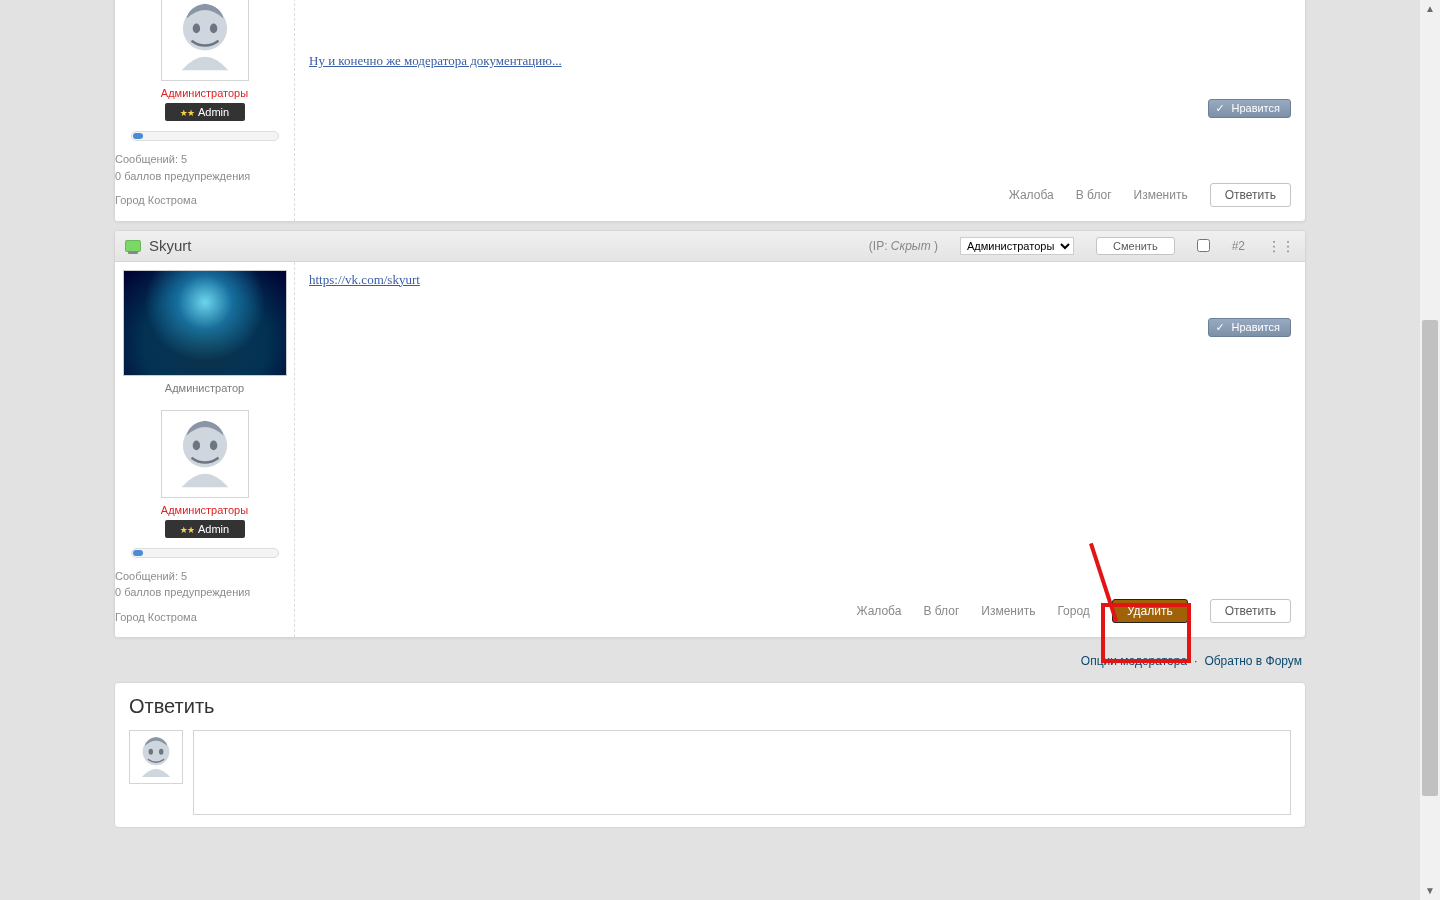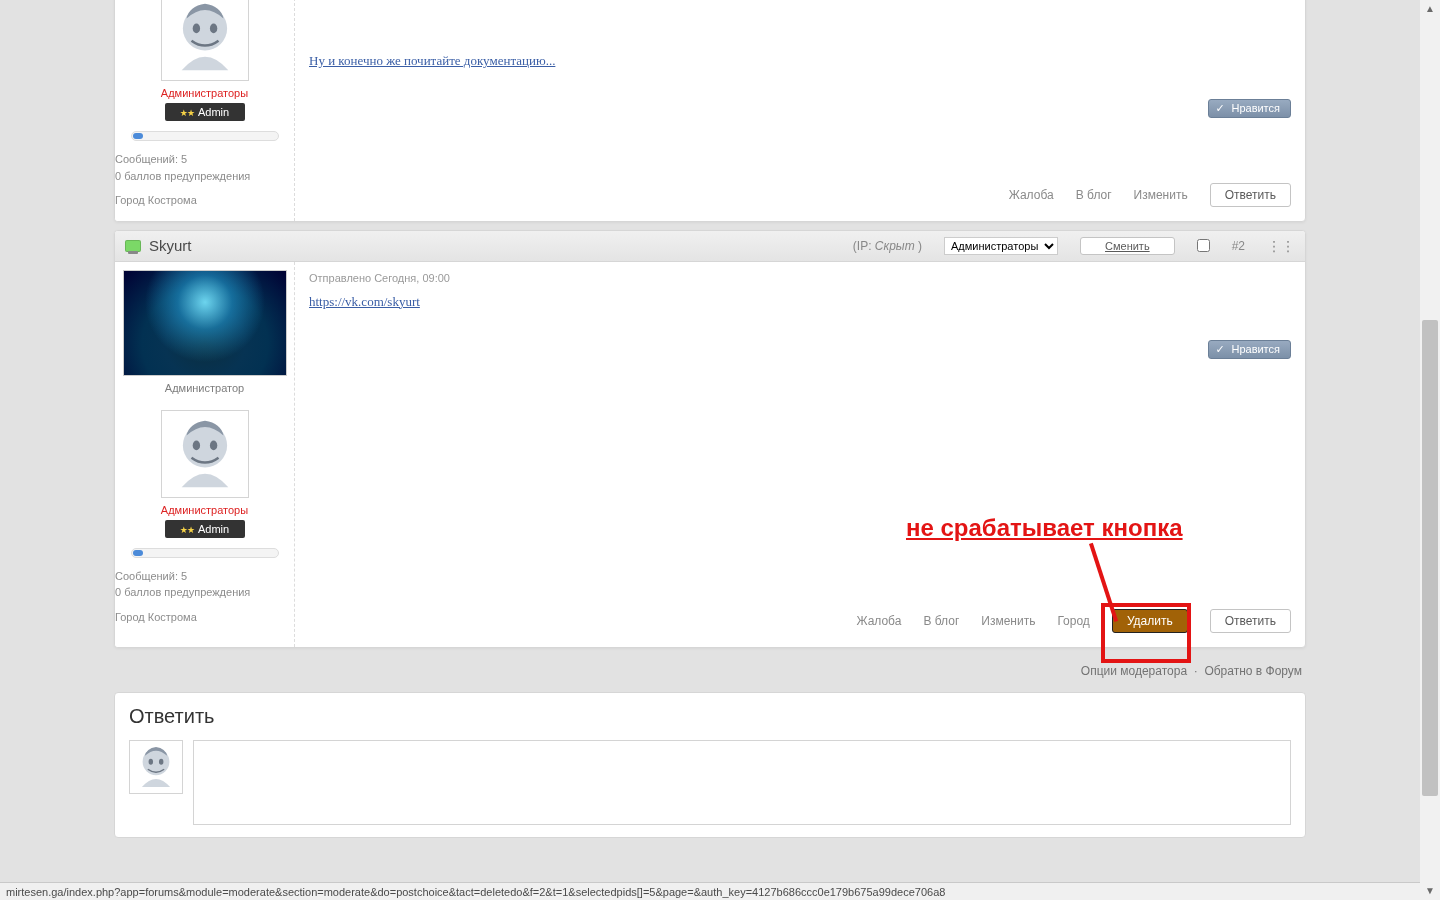--- a/index.html
+++ b/index.html
@@ -39,32 +39,32 @@
   .btn { background:#fff; border:1px solid #c4c4c4; border-radius:3px; padding: 4px 14px; color:#5a5a5a; font-size:12px; cursor:pointer; }
   .btn-dark { background:#a16207; color:#fff; border:1px solid #222; }
 
   
   .post-header { background: linear-gradient(#f0f0f0, #e4e4e4); border-bottom:1px solid #d6d6d6; padding: 6px 10px; display:flex; align-items:center; }
   .online-icon { width:16px; height:12px; background:#7bd867; border-radius:2px; margin-right:8px; box-shadow: inset 0 0 0 1px rgba(0,0,0,.15); position:relative; }
   .online-icon:after { content:""; position:absolute; left:3px; right:3px; bottom:-2px; height:3px; background:#888; border-radius:1px; }
   .username { color:#4a4a4a; font-size: 15px; }
   .hdr-right { margin-left:auto; display:flex; align-items:center; gap:22px; color:#888; font-size:12px; }
   .hdr-right select { font-size:11px; border:1px solid #ccc; background:#fff; padding:1px 2px; }
-  .hdr-btn { background:#fff; border:1px solid #c4c4c4; border-radius:3px; padding:2px 24px; font-size:11px; color:#5a5a5a; cursor:pointer;text-decoration:underline; }
+  .hdr-btn { background:#fff; border:1px solid #c4c4c4; border-radius:3px; padding:2px 16px; font-size:11px; color:#5a5a5a; cursor:pointer; }
   .hdr-right em { font-style: italic; }
   .chkbx { width:13px; height:13px; }
   .share-icon { color:#888; font-size:14px; }
 
   
   .anno { position:absolute; color:#e31414; font-weight:bold; font-size:24px; text-decoration: underline; }
   .red-box { position:absolute; border:4px solid #e31414; }
   .red-line { position:absolute; background:#e31414; transform-origin: top left; }
 
   
-  .foot-links { text-align:right; color:#737373; font-size:12px; padding: 8px 4px 14px; }
+  .foot-links { text-align:right; color:#0c4a6e; font-size:12px; padding: 8px 4px 14px; }
   .foot-links span { cursor:pointer; }
 
   
   .reply-block { border:1px solid #d6d6d6; border-radius:4px; background:#fff; padding: 12px 14px; }
   .reply-title { font-size: 20px; color:#333; font-weight: normal; margin-bottom: 12px; }
   .reply-row { display:flex; gap: 10px; }
   .reply-ava { width:54px; height:54px; border:1px solid #d4d4d4; display:flex; align-items:center; justify-content:center; flex-shrink:0; }
   .reply-input { flex:1; height: 85px; border:1px solid #d4d4d4; background:#fff; }
 
   
@@ -104,21 +104,21 @@
                 <div class="fill"></div>
               </div>
             <div class="meta">
               <div>Сообщений: 5</div>
               <div>0 баллов предупреждения</div>
               <div style="margin-top:8px">Город Кострома</div>
             </div>
           </div>
           <div class="msg-col">
             <div class="msg-body" style="padding-top:50px">
-              <a class="doc-link" href="#">Ну и конечно же почитайте документацию...</a>
+              <a class="doc-link" href="#">Ну и конечно же модератора документацию...</a>
               <div class="like-row">
                 <span class="like-btn">Нравится</span>
               </div>
             </div>
             <div class="action-row">
               <span class="action-link">Жалоба</span>
               <span class="action-link">В блог</span>
               <span class="action-link">Изменить</span>
               <button class="btn">Ответить</button>
             </div>
@@ -161,21 +161,20 @@
                 <div class="fill"></div>
               </div>
             <div class="meta">
               <div>Сообщений: 5</div>
               <div>0 баллов предупреждения</div>
               <div style="margin-top:8px">Город Кострома</div>
             </div>
           </div>
           <div class="msg-col">
             <div class="msg-body">
-              <div class="post-time">Отправлено Сегодня, 09:00</div>
               <a class="doc-link" href="#">https://vk.com/skyurt</a>
               <div class="like-row">
                 <span class="like-btn">Нравится</span>
               </div>
             </div>
             <div class="action-row" style="margin-top:250px">
               <span class="action-link">Жалоба</span>
               <span class="action-link">В блог</span>
               <span class="action-link">Изменить</span>
               <span class="action-link">Город</span>
@@ -204,25 +203,23 @@
                 <ellipse cx="42" cy="28" rx="3" ry="4" fill="#6c7683"></ellipse>
                 <path d="M24 38 Q35 46 46 38" stroke="#6c7683" stroke-width="2" fill="none"></path>
               </svg>
           </div>
           <div class="reply-input"></div>
         </div>
       </div>
 
     </div>
 
-    <div class="anno" style="left:906px; top:514px;">не срабатывает кнопка</div>
     <div class="red-box" style="left:1101px; top:603px; width:90px; height:60px;"></div>
     <div class="red-line" style="left:1089px; top:544px; width:4px; height:82px; transform: rotate(-18deg);"></div>
 
-    <div class="statusbar">mirtesen.ga/index.php?app=forums&amp;module=moderate&amp;section=moderate&amp;do=postchoice&amp;tact=deletedo&amp;f=2&amp;t=1&amp;selectedpids[]=5&amp;page=&amp;auth_key=4127b686ccc0e179b675a99dece706a8</div>
   </div>
 
   <div class="vscroll">
     <div class="arrow">▲</div>
     <div class="track">
         <div class="thumb" style="top:35%; height:55%;"></div>
       </div>
     <div class="arrow" style="position:absolute;bottom:0;width:100%;">▼</div>
   </div>
 </div>

